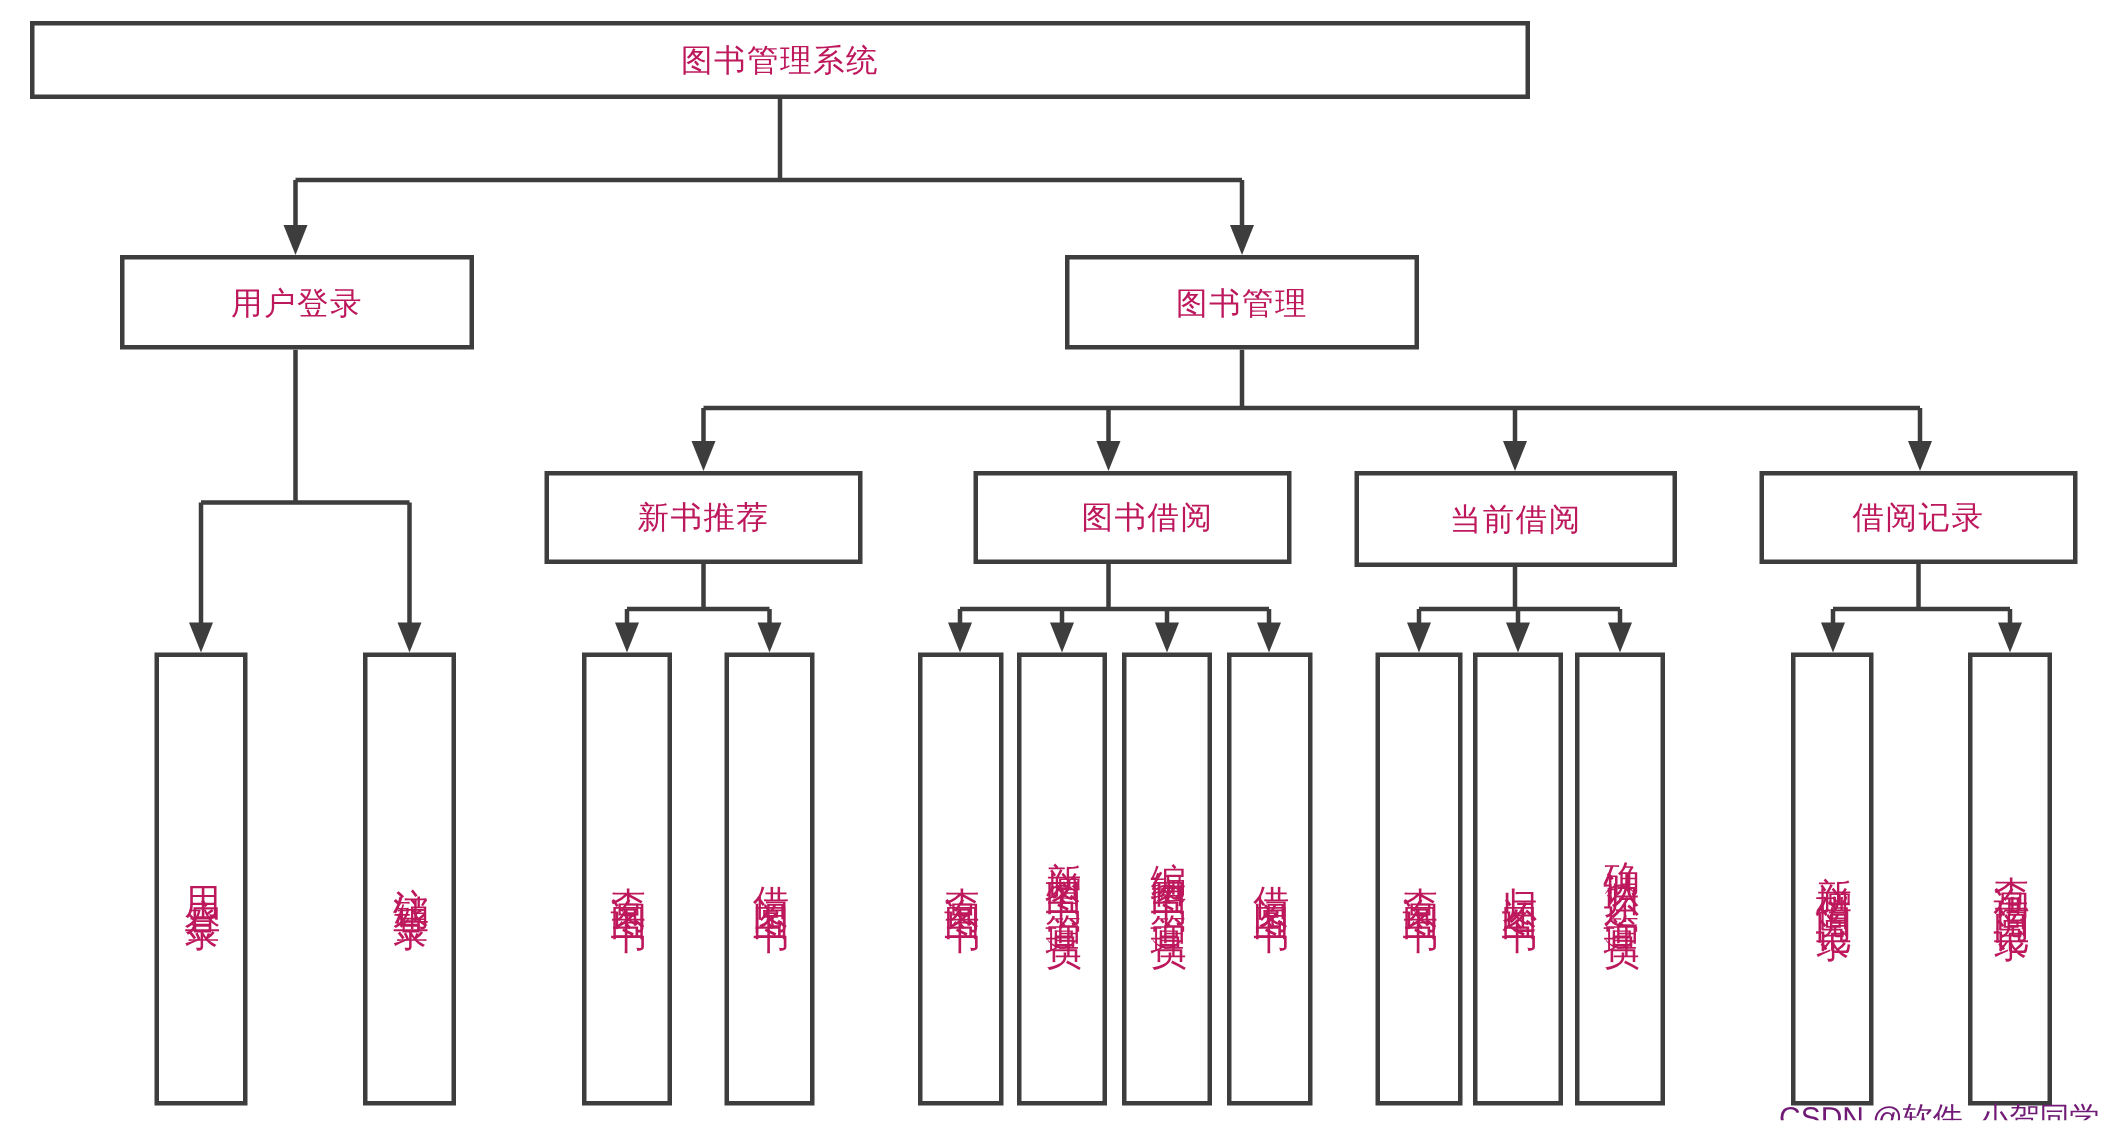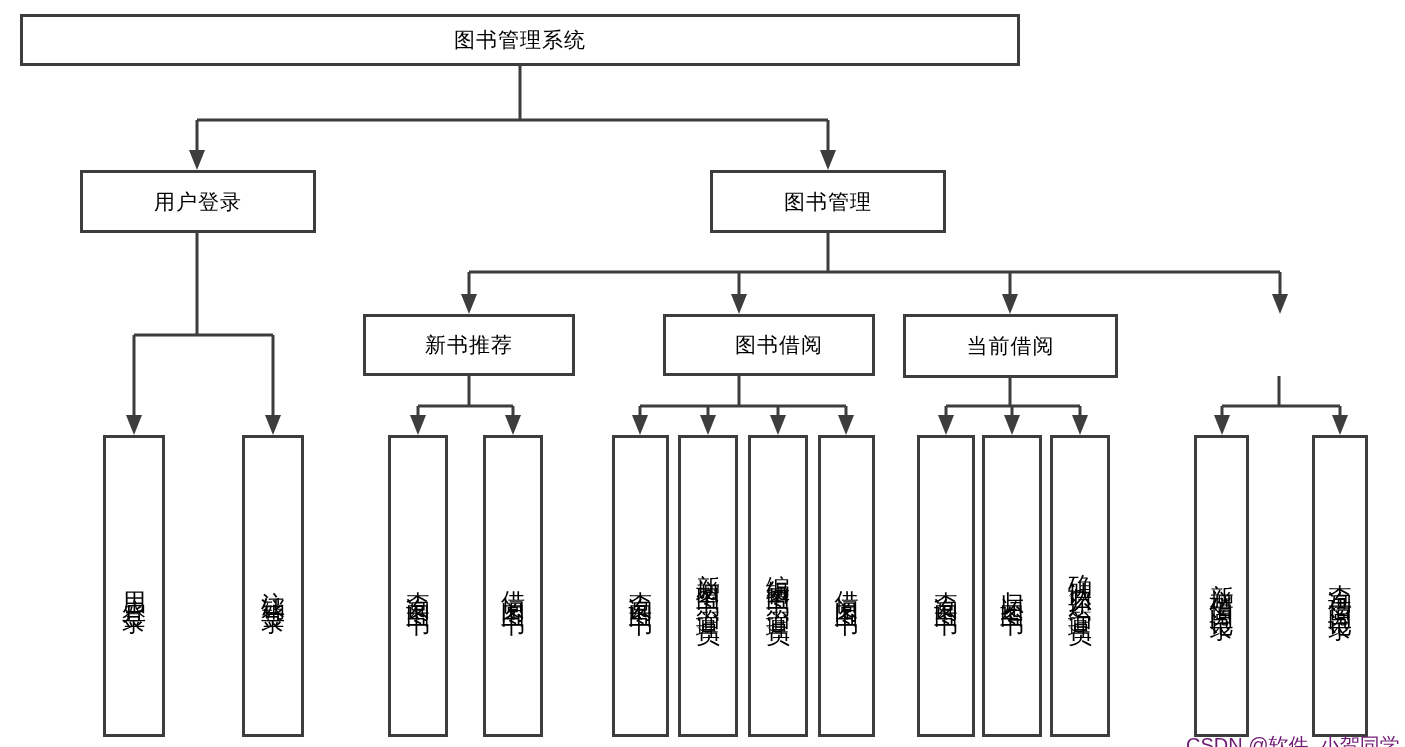--- a/index.html
+++ b/index.html
@@ -18,21 +18,21 @@
     pointer-events: none;
   }
   .node {
     position: absolute;
     box-sizing: border-box;
     border: 3px solid #3d3d3d;
     background: #ffffff;
     display: flex;
     align-items: center;
     justify-content: center;
-    color: #000000;
+    color: #be185d;
   }
   .hbox {
     font-size: 21px;
     letter-spacing: 1px;
     white-space: nowrap;
   }
   .vbox span {
     writing-mode: vertical-rl;
     text-orientation: mixed;
     font-size: 24px;
@@ -113,25 +113,28 @@
   <div class="node hbox" style="left:80px; top:170px; width:236px; height:63px;">
     <span>用户登录</span>
   </div>
   <div class="node hbox" style="left:363px; top:314px; width:212px; height:62px;">
     <span>新书推荐</span>
   </div>
 
   <div class="node hbox" style="left:710px; top:170px; width:236px; height:63px;">
     <span>图书管理</span>
   </div>
-  <div class="node hbox" style="left:663px; top:314px; width:212px; height:62px;padding-left:20px;">
+  <div class="node hbox" style="left:649px; top:314px; width:212px; height:62px;padding-left:20px;">
     <span>图书借阅</span>
   </div>
   <div class="node hbox" style="left:903px; top:314px; width:215px; height:64px;">
     <span>当前借阅</span>
+  </div>
+  <div class="node hbox" style="left:1173px; top:314px; width:212px; height:62px;">
+    <span>借阅记录</span>
   </div>
 
   <div class="node vbox" style="left:103px; top:435px; width:62px; height:302px;">
     <span>用户登录</span>
   </div>
   <div class="node vbox" style="left:242px; top:435px; width:62px; height:302px;">
     <span>注销登录</span>
   </div>
 
   <div class="node vbox" style="left:388px; top:435px; width:60px; height:302px;">

